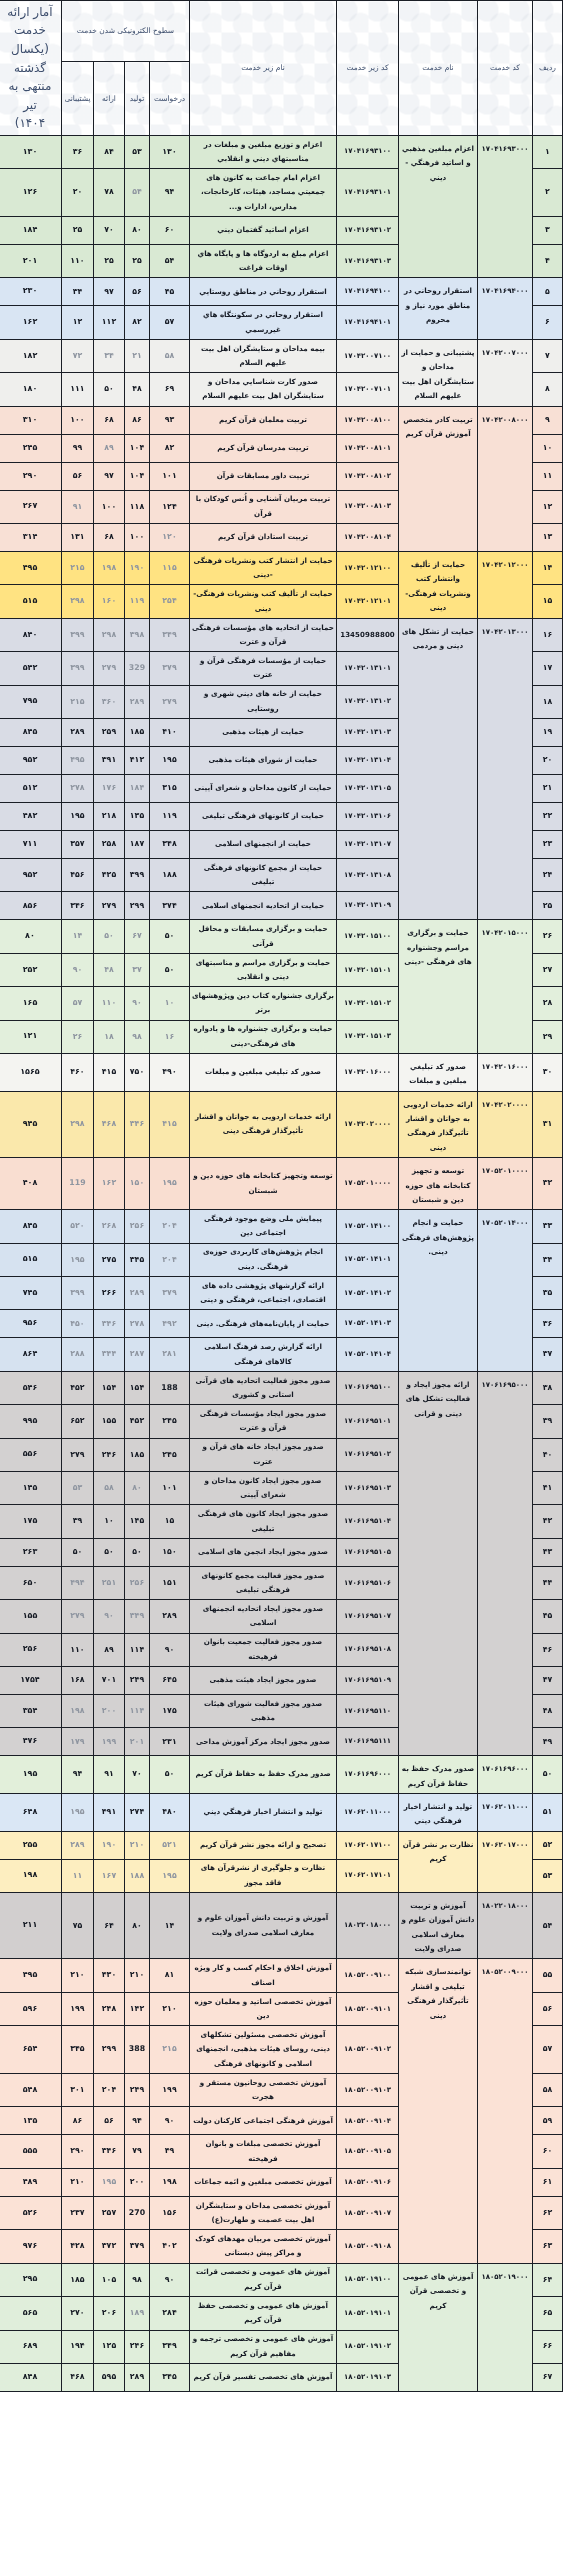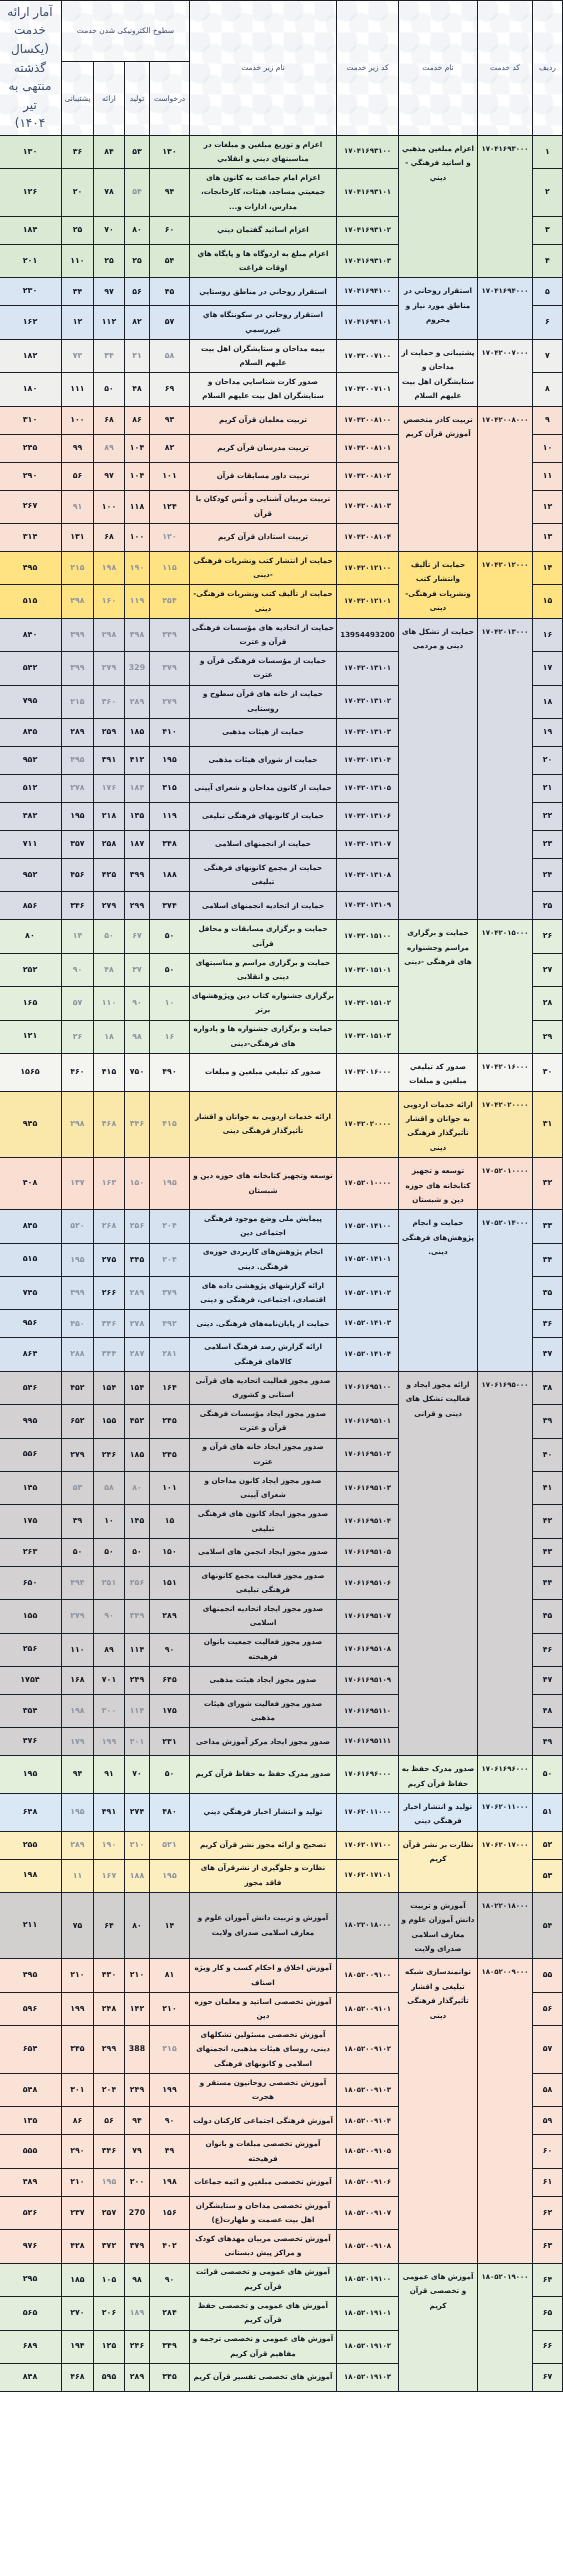--- a/index.html
+++ b/index.html
@@ -248,42 +248,42 @@
           <td class="num muted">۲۵۴</td>
           <td class="num muted">۱۱۹</td>
           <td class="num muted">۱۶۰</td>
           <td class="num muted">۲۹۸</td>
           <td class="stat">۵۱۵</td>
         </tr>
         <tr class="group-start" style="background: rgb(217, 220, 229);">
           <td class="num">۱۶</td>
           <td class="code svc" rowspan="10">۱۷۰۴۲۰۱۳۰۰۰</td>
           <td class="svc" rowspan="10">حمایت از تشکل های دینی و مردمی</td>
-          <td class="code">13954493200</td>
+          <td class="code">13450988800</td>
           <td class="sname">حمایت از اتحادیه های مؤسسات فرهنگی قرآن و عترت</td>
           <td class="num muted">۳۴۹</td>
           <td class="num muted">۳۹۸</td>
           <td class="num muted">۲۹۸</td>
           <td class="num muted">۳۹۹</td>
           <td class="stat">۸۴۰</td>
         </tr>
         <tr style="background: rgb(217, 220, 229);">
           <td class="num">۱۷</td>
           <td class="code">۱۷۰۴۲۰۱۳۱۰۱</td>
           <td class="sname">حمایت از مؤسسات فرهنگی قرآن و عترت</td>
           <td class="num muted">۳۷۹</td>
           <td class="num muted">329</td>
           <td class="num muted">۲۷۹</td>
           <td class="num muted">۳۹۹</td>
           <td class="stat">۵۴۲</td>
         </tr>
         <tr style="background: rgb(217, 220, 229);">
           <td class="num">۱۸</td>
           <td class="code">۱۷۰۴۲۰۱۳۱۰۲</td>
-          <td class="sname">حمایت از خانه های قرآن سطوح و روستایی</td>
+          <td class="sname">حمایت از خانه های ديني شهری و روستایی</td>
           <td class="num muted">۲۷۹</td>
           <td class="num muted">۲۸۹</td>
           <td class="num muted">۳۶۰</td>
           <td class="num muted">۲۱۵</td>
           <td class="stat">۷۹۵</td>
         </tr>
         <tr style="background: rgb(217, 220, 229);">
           <td class="num">۱۹</td>
           <td class="code">۱۷۰۴۲۰۱۳۱۰۳</td>
           <td class="sname">حمایت از هیئات مذهبی</td>
@@ -421,21 +421,21 @@
         </tr>
         <tr class="group-start" style="background: rgb(249, 222, 209);">
           <td class="num">۳۲</td>
           <td class="code svc" rowspan="1">۱۷۰۵۲۰۱۰۰۰۰</td>
           <td class="svc" rowspan="1">توسعه و تجهیز کتابخانه های حوزه دین و شبستان</td>
           <td class="code">۱۷۰۵۲۰۱۰۰۰۰</td>
           <td class="sname">توسعه وتجهیز کتابخانه های حوزه دین و شبستان</td>
           <td class="num muted">۱۹۵</td>
           <td class="num muted">۱۵۰</td>
           <td class="num muted">۱۶۲</td>
-          <td class="num muted">۱۳۷</td>
+          <td class="num muted">119</td>
           <td class="stat">۴۰۸</td>
         </tr>
         <tr class="group-start" style="background: rgb(214, 226, 240);">
           <td class="num">۳۳</td>
           <td class="code svc" rowspan="5">۱۷۰۵۲۰۱۴۰۰۰</td>
           <td class="svc" rowspan="5">حمایت و انجام پژوهش‌های فرهنگی دینی.</td>
           <td class="code">۱۷۰۵۲۰۱۴۱۰۰</td>
           <td class="sname">پیمایش ملی وضع موجود فرهنگی اجتماعی دین</td>
           <td class="num muted">۲۰۴</td>
           <td class="num muted">۲۵۶</td>
@@ -482,21 +482,21 @@
           <td class="num muted">۳۴۴</td>
           <td class="num muted">۲۸۸</td>
           <td class="stat">۸۶۴</td>
         </tr>
         <tr class="group-start" style="background: rgb(211, 209, 209);">
           <td class="num">۳۸</td>
           <td class="code svc" rowspan="12">۱۷۰۶۱۶۹۵۰۰۰</td>
           <td class="svc" rowspan="12">ارائه مجوز ایجاد و فعالیت تشکل های دینی و قرانی</td>
           <td class="code">۱۷۰۶۱۶۹۵۱۰۰</td>
           <td class="sname">صدور مجوز فعالیت اتحادیه های قرآنی استانی و کشوری</td>
-          <td class="num">۱۶۴</td>
+          <td class="num">188</td>
           <td class="num">۱۵۴</td>
           <td class="num">۱۵۴</td>
           <td class="num">۴۵۲</td>
           <td class="stat">۵۴۶</td>
         </tr>
         <tr style="background: rgb(211, 209, 209);">
           <td class="num">۳۹</td>
           <td class="code">۱۷۰۶۱۶۹۵۱۰۱</td>
           <td class="sname">صدور مجوز ایجاد مؤسسات فرهنگی قرآن و عترت</td>
           <td class="num">۲۴۵</td>

